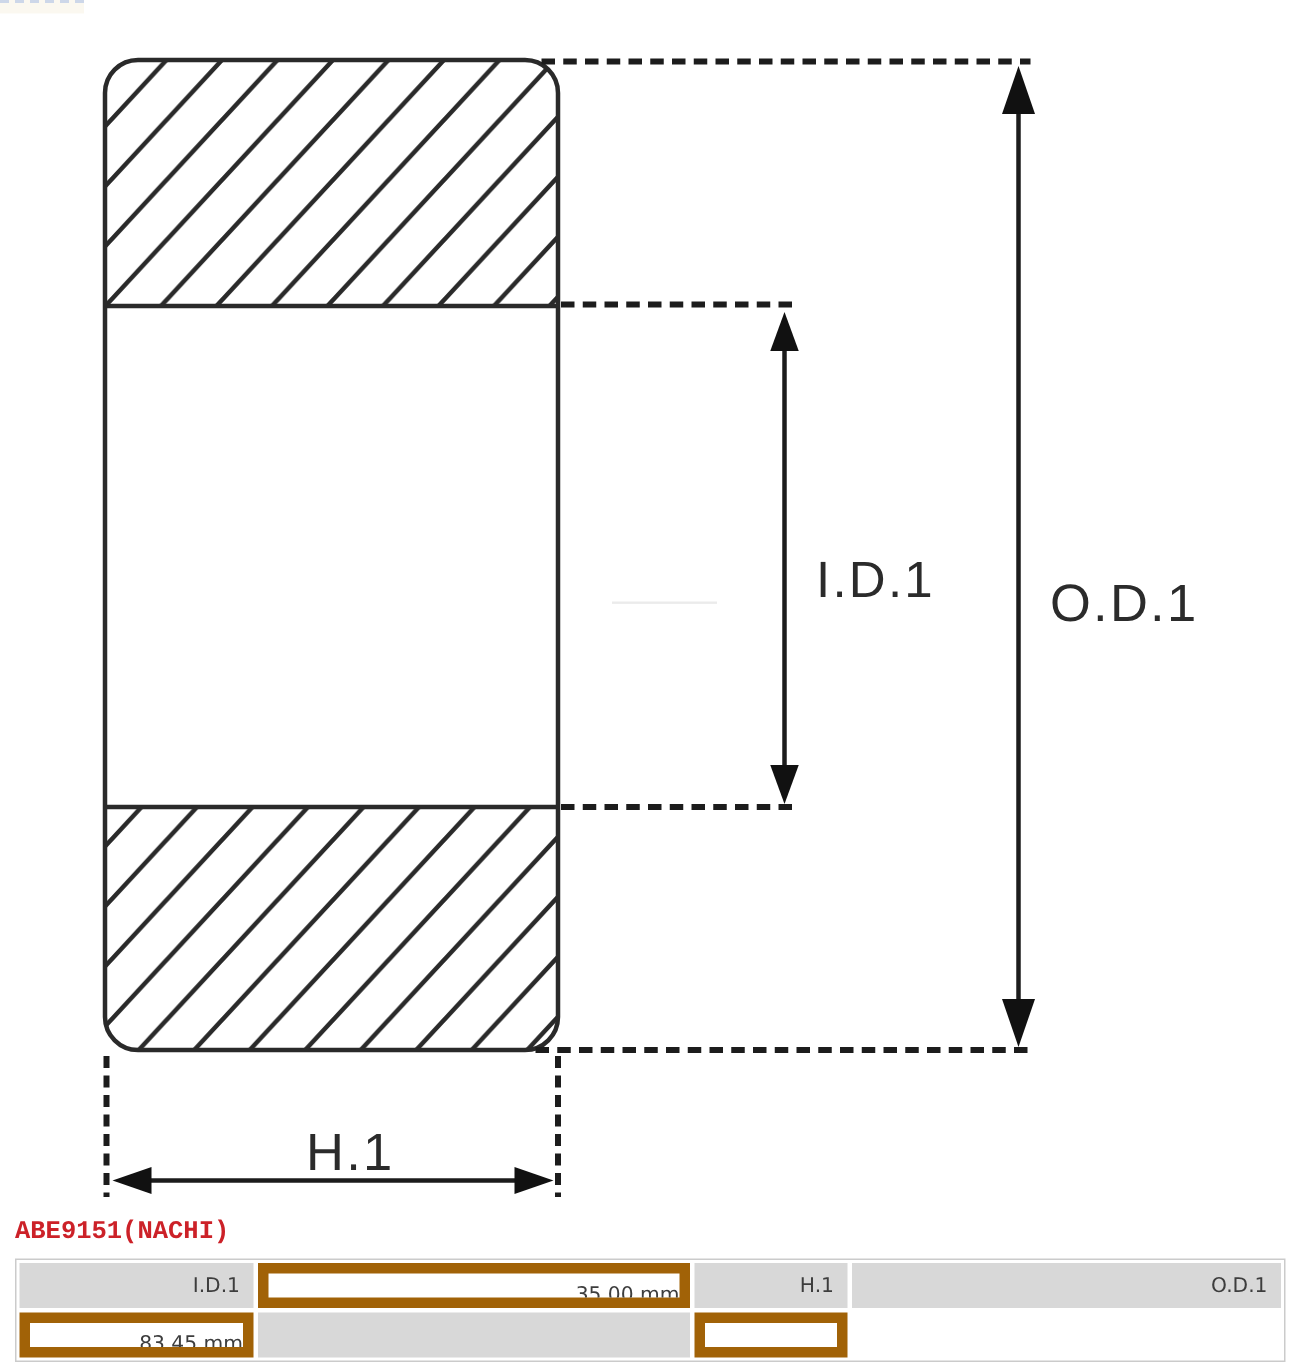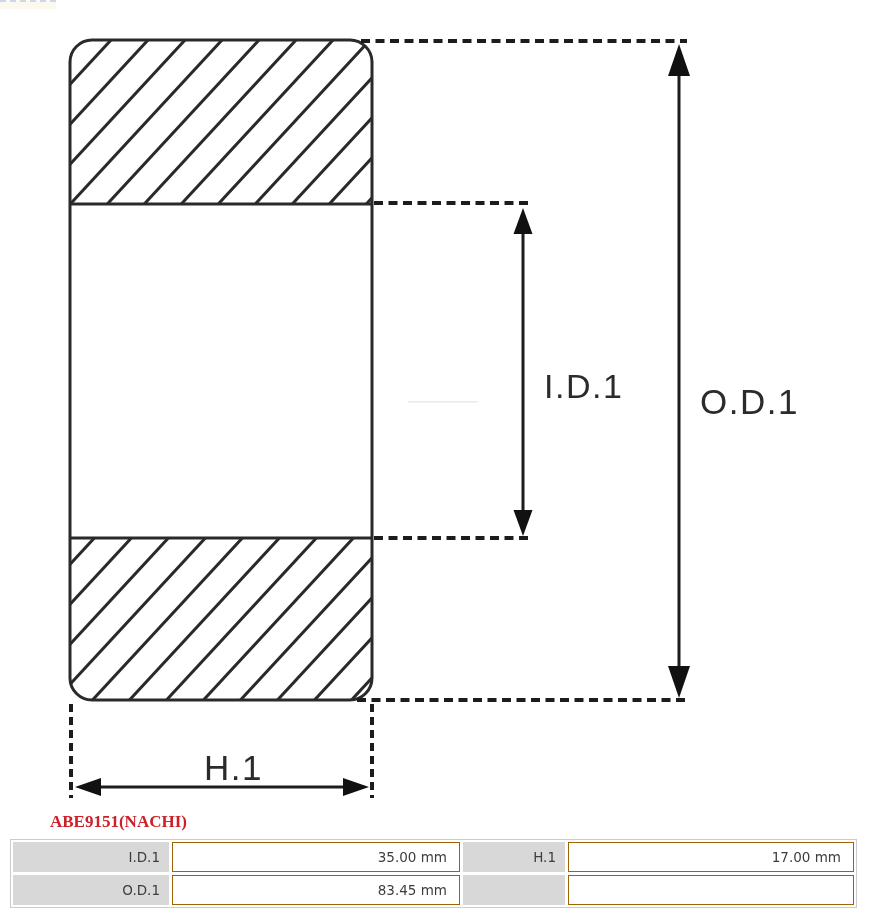--- a/index.html
+++ b/index.html
@@ -36,23 +36,22 @@
     letter-spacing: 1.5px;
     fill: #2b2b2b;
   }
   .product-title {
     position: absolute;
     left: 10px;
     top: 812px;
     font-size: 17px;
     font-weight: bold;
     color: #cc2128;
-    font-family: Liberation Serif, serif;
+    font-family: Liberation Mono, monospace;
     white-space: nowrap;
-    margin-left: 40px;
   }
   .spec-table {
     position: absolute;
     left: 10px;
     top: 839px;
     width: 841px;
     border: 1px solid #cbcbcb;
     background: #ffffff;
     padding: 2px;
     display: grid;
@@ -68,22 +67,22 @@
     overflow: hidden;
     white-space: nowrap;
   }
   .spec-cell.label {
     background: #d8d8d8;
     padding-right: 9px;
     box-sizing: border-box;
   }
   .spec-cell.value {
     background: #ffffff;
-    border: 1px solid #a16207;
-    padding-right: 12px;
+    border: 7px solid #a16207;
+    padding-right: 0;
     line-height: 28px;
     box-sizing: border-box;
     text-align: right;
   }
 </style>
 </head>
 <body>
 
 <div class="page">
 
@@ -143,21 +142,20 @@
     <text x="700" y="414" font-size="35" class="dim-label">O.D.1</text>
     <text x="204" y="780" font-size="35" class="dim-label">H.1</text>
   </svg>
 
   <div class="product-title">ABE9151(NACHI)</div>
 
   <div class="spec-table">
     <div class="spec-cell label">I.D.1</div>
     <div class="spec-cell value">35.00 mm</div>
     <div class="spec-cell label">H.1</div>
-    <div class="spec-cell value">17.00 mm</div>
 
     <div class="spec-cell label">O.D.1</div>
     <div class="spec-cell value">83.45 mm</div>
     <div class="spec-cell label"></div>
     <div class="spec-cell value"></div>
   </div>
 
 </div>
 
 </body></html>

